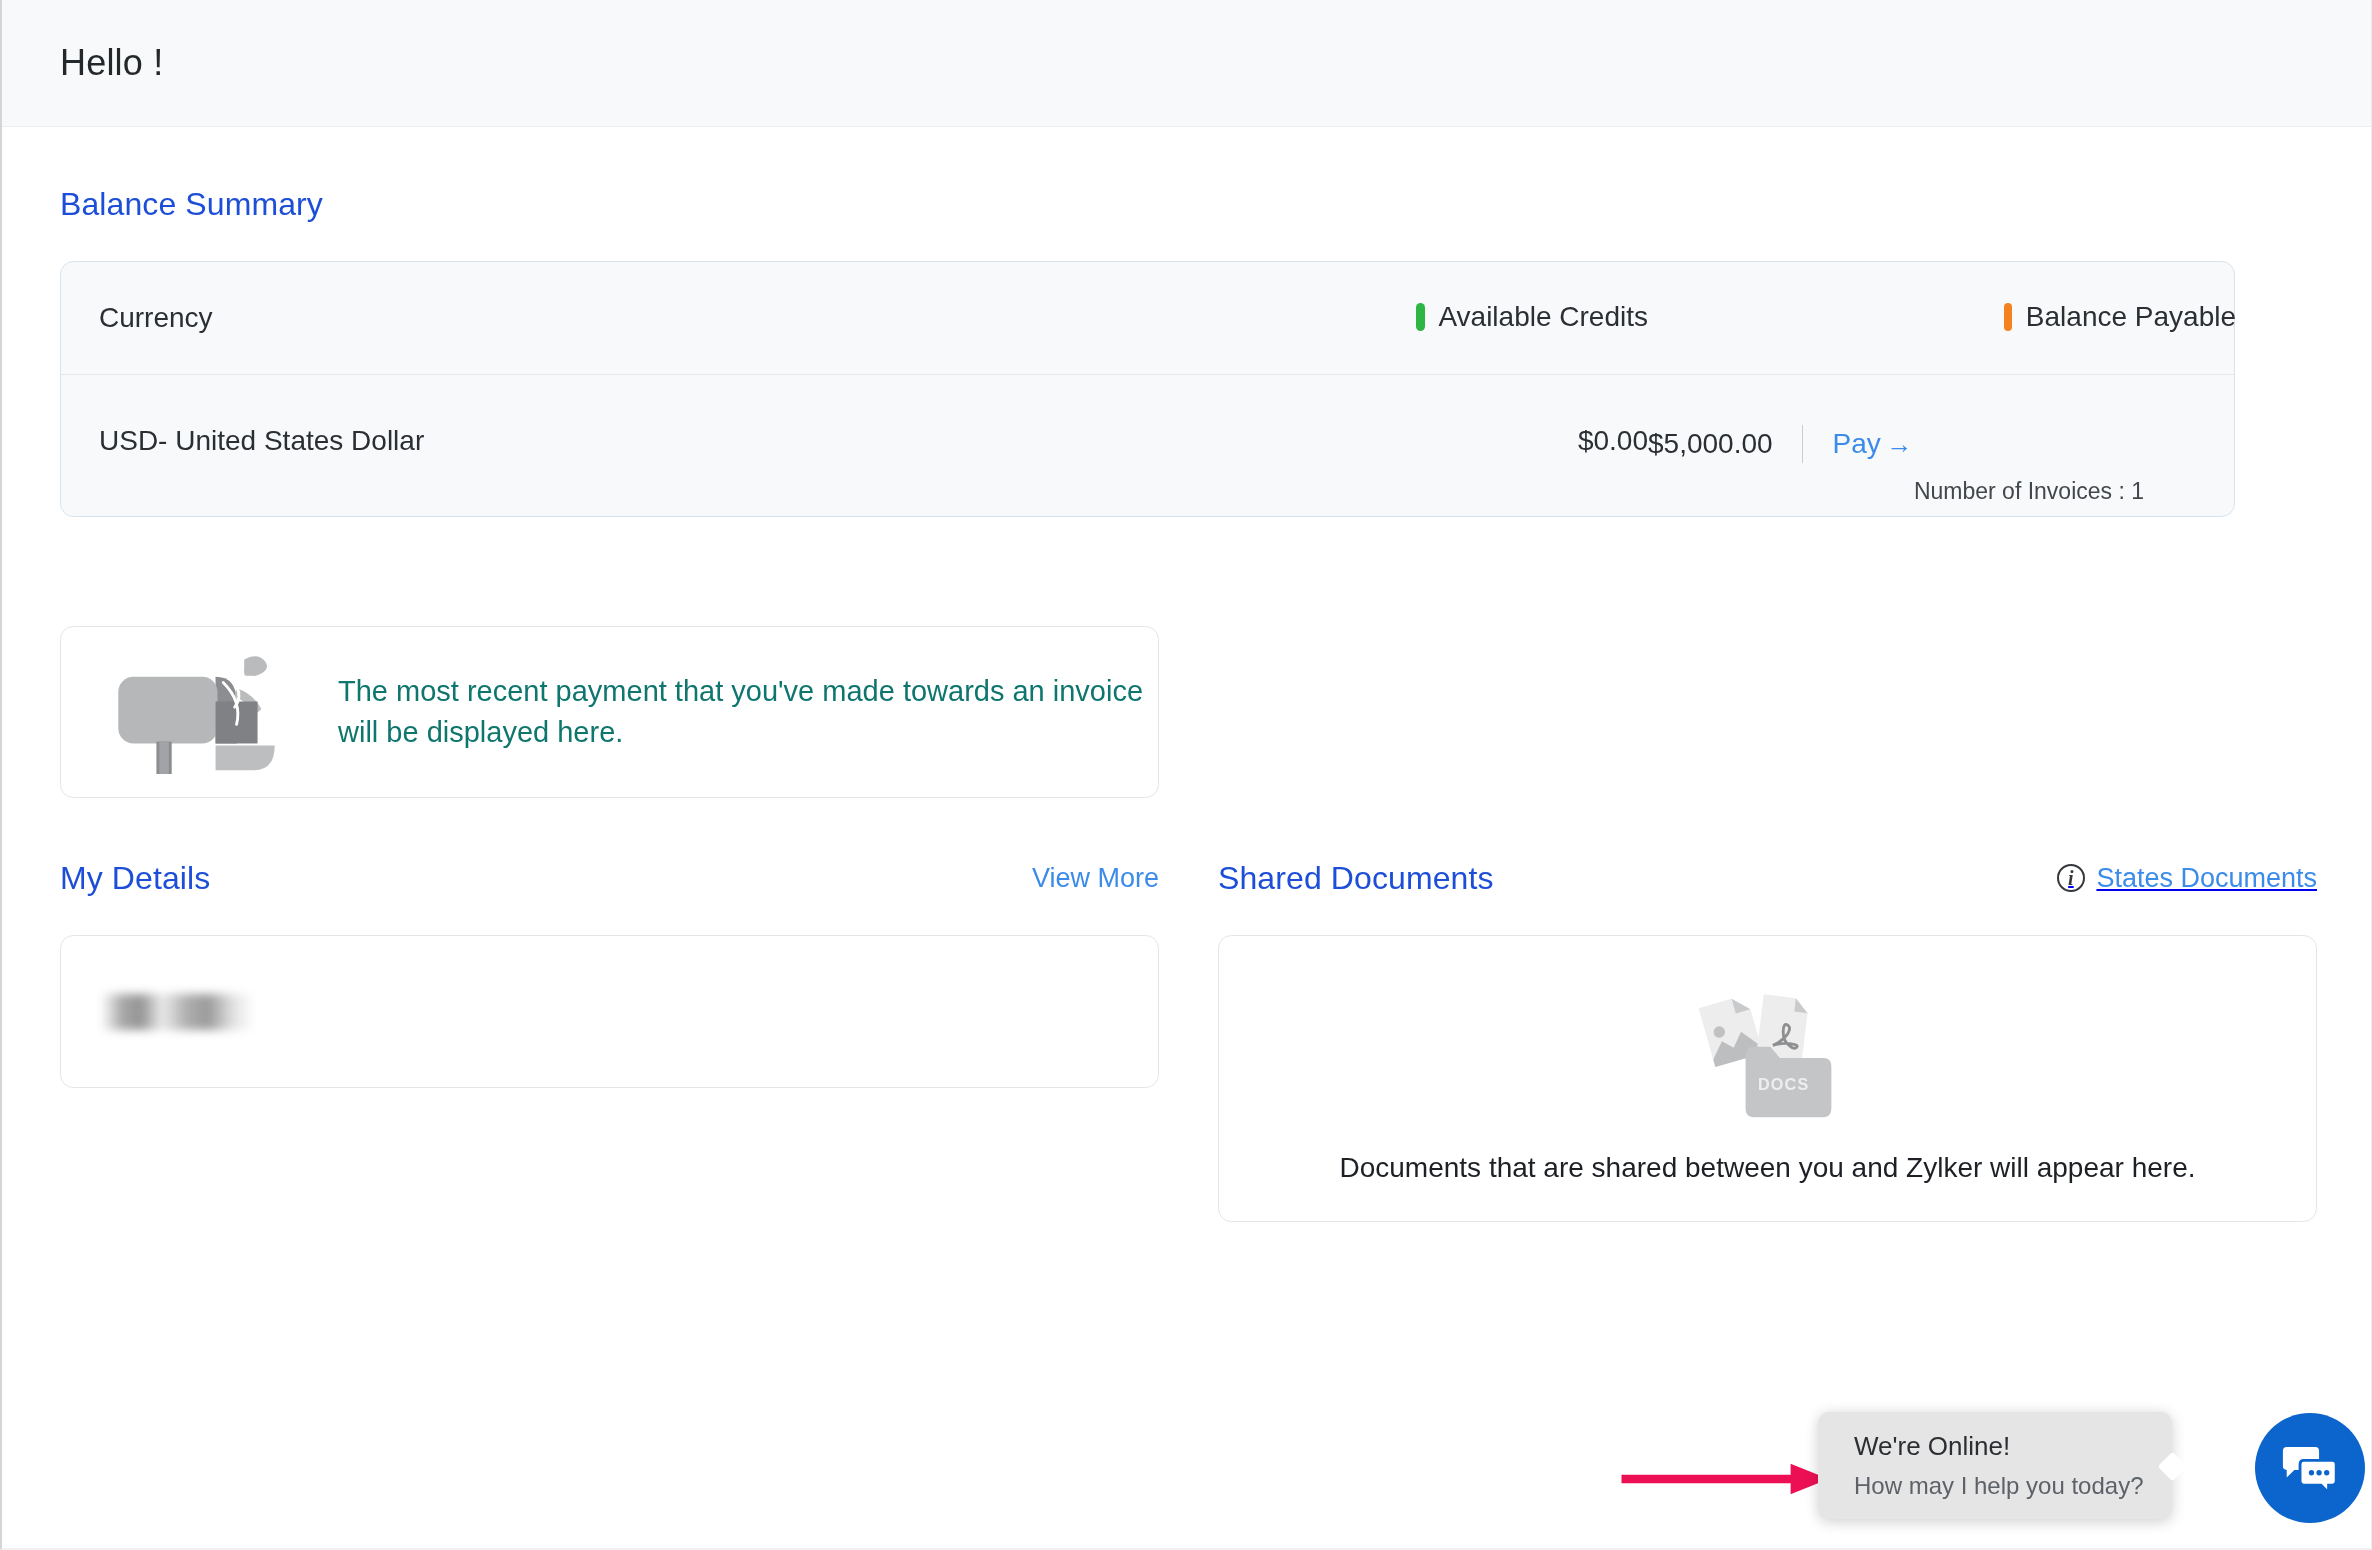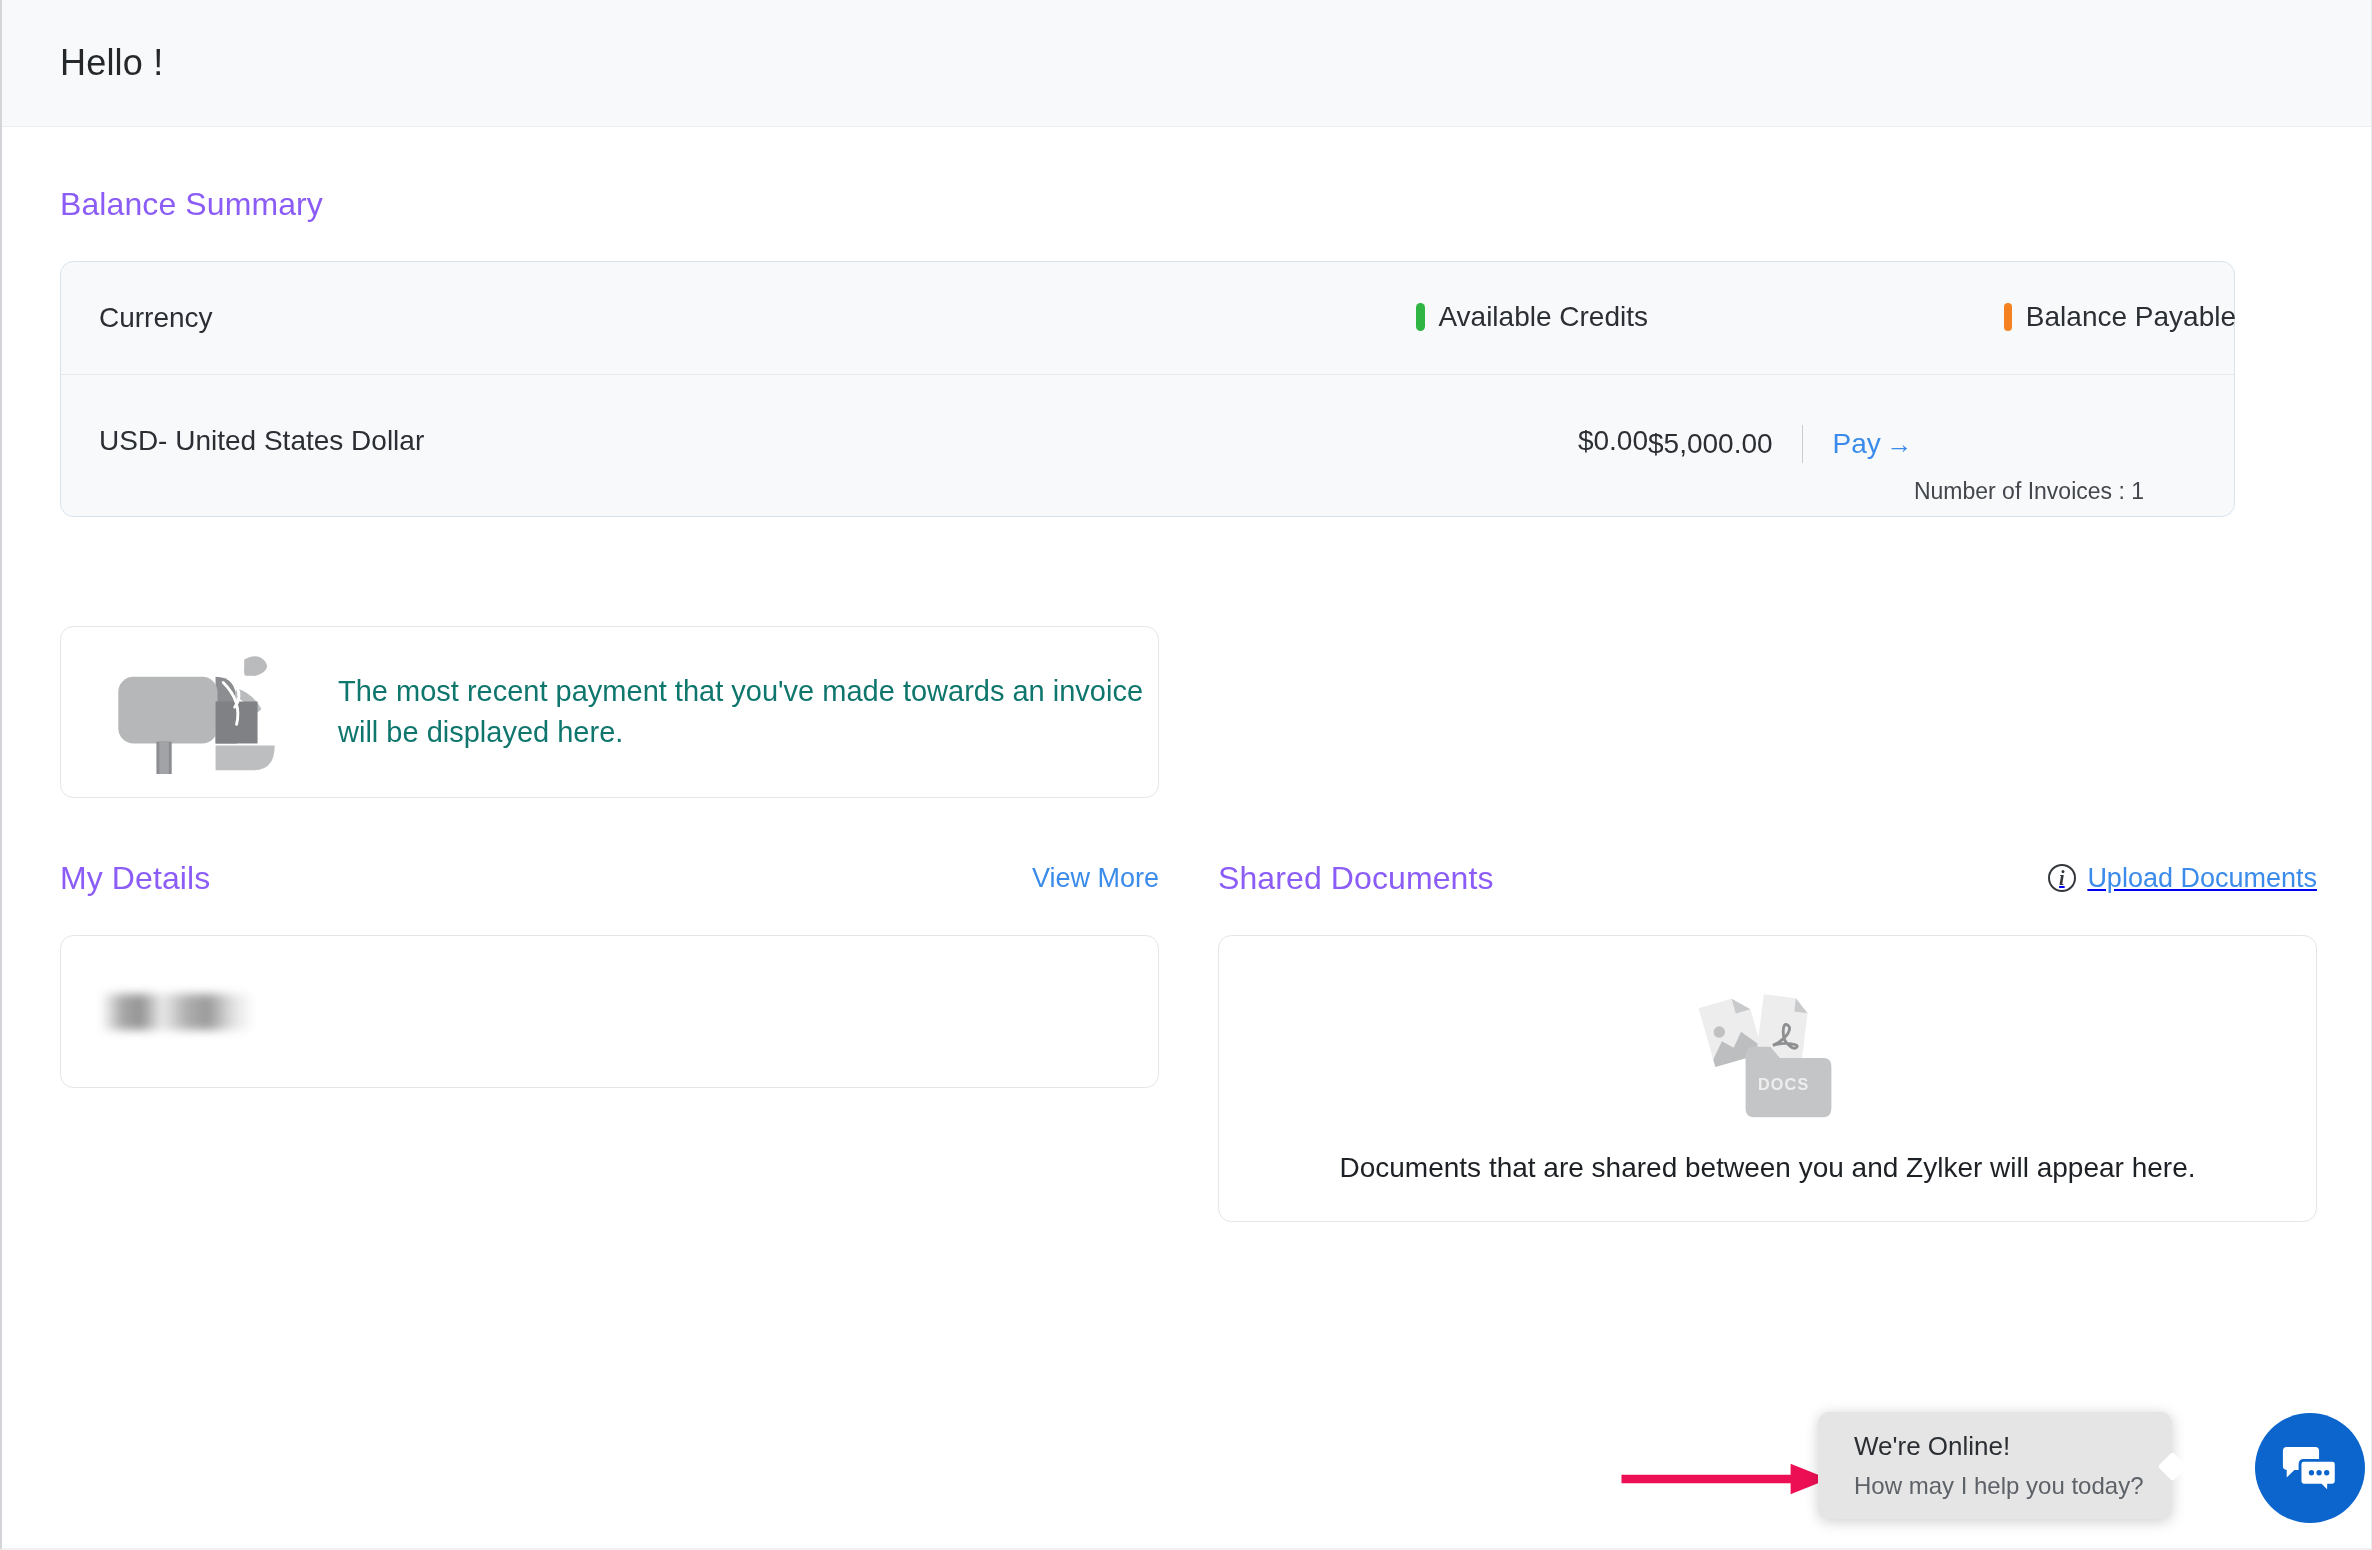--- a/index.html
+++ b/index.html
@@ -36,21 +36,21 @@
     color: #25282b;
     font-weight: 400;
     letter-spacing: 0.2px;
   }
 
   
   .content { padding: 0 58px; }
 
   .section-title {
     font-size: 32px;
-    color: #8b5cf6;
+    color: #1d4ed8;
     font-weight: 400;
     letter-spacing: 0.1px;
   }
 
   
   .balance-block { padding-top: 59px; }
 
   .balance-card {
     margin-top: 38px;
     width: 2175px;
@@ -381,21 +381,21 @@
         <div class="details-card">
           <div class="redacted"></div>
         </div>
       </div>
 
       <div class="col-right">
         <div class="col-head">
           <div class="section-title">Shared Documents</div>
           <a class="upload-wrap" href="#">
             <span class="info-icon">i</span>
-            <span class="link-blue">Upload Documents</span>
+            <span class="link-blue">States Documents</span>
           </a>
         </div>
 
         <div class="docs-card">
           <svg class="docs-art" viewBox="0 0 170 150">
             <g transform="rotate(-16 52 60)">
               <path d="M22 22 h36 l16 16 v48 h-52 z" fill="#ededed"></path>
               <path d="M58 22 l16 16 h-16 z" fill="#c9cacb"></path>
               <circle cx="36" cy="52" r="6" fill="#c0c1c2"></circle>
               <path d="M22 78 l14 -16 l10 10 l12 -14 l16 20 v8 h-52 z" fill="#bdbebf"></path>

